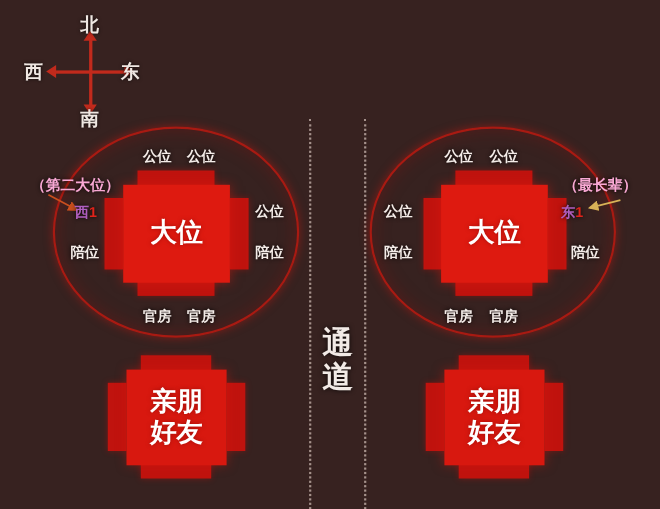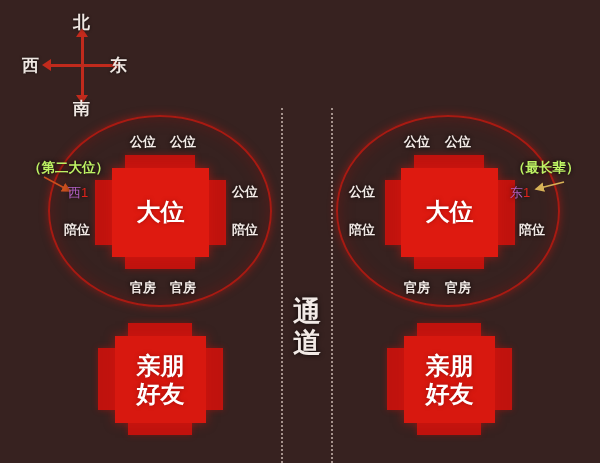--- a/index.html
+++ b/index.html
@@ -140,32 +140,31 @@
     font-size: 13px;
     font-weight: 700;
     line-height: 1;
     white-space: nowrap;
     text-shadow: 0 0 4px rgba(0,0,0,.9);
   }
 
   
   .callout {
     position: absolute;
-    color: #bef264;
+    color: #f9a8d4;
     font-size: 13.5px;
     font-weight: 700;
     line-height: 1;
     white-space: nowrap;
     text-shadow: 0 0 4px rgba(0,0,0,.9);
-    font-family: Liberation Mono, monospace;
   }
   .seat-code {
     position: absolute;
     font-size: 13px;
-    font-weight: 400;
+    font-weight: 700;
     line-height: 1;
     white-space: nowrap;
     color: #b05fc0;
     text-shadow: 0 0 4px rgba(0,0,0,.85);
   }
   .seat-code i { font-style: normal; color: #e0231a; }
 
   .callout-arrow { position: absolute; }
 
   

